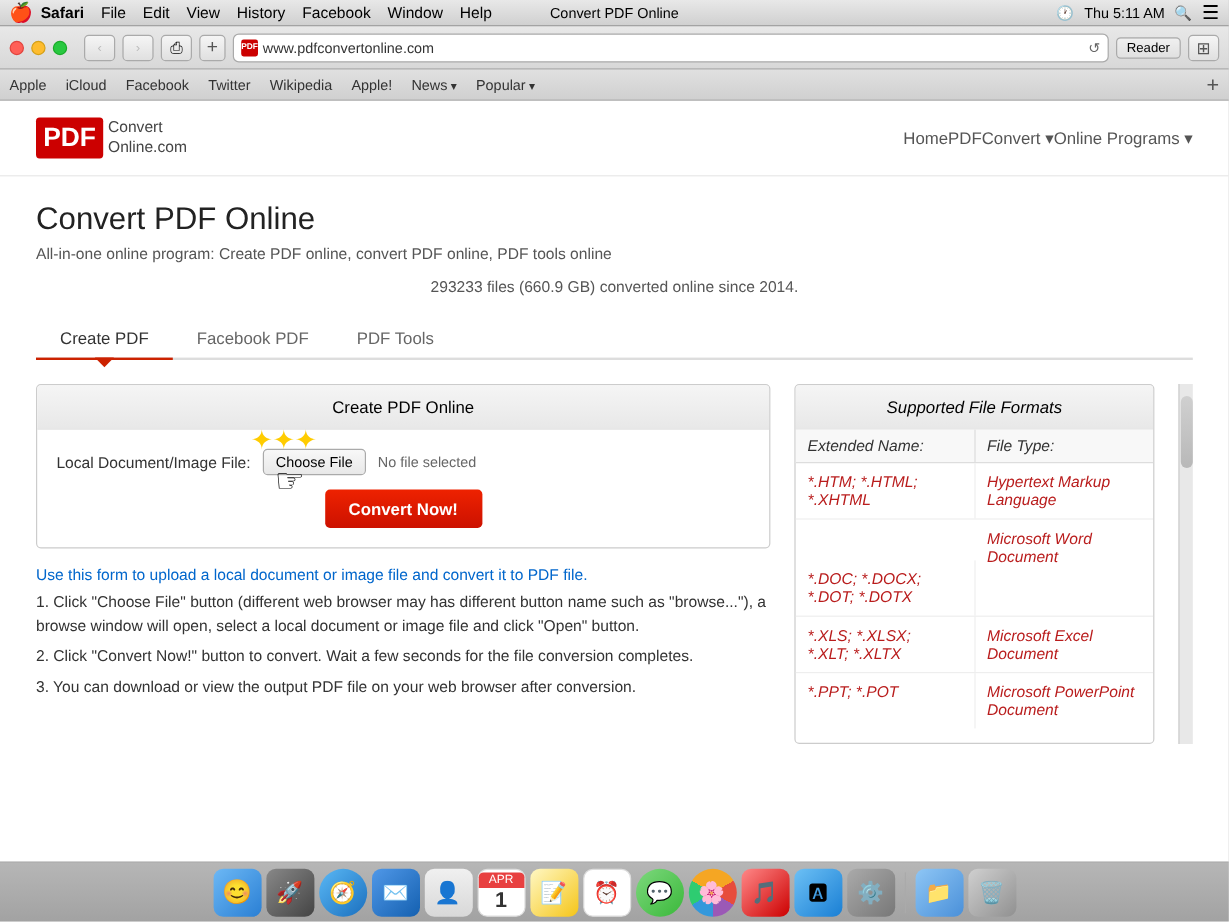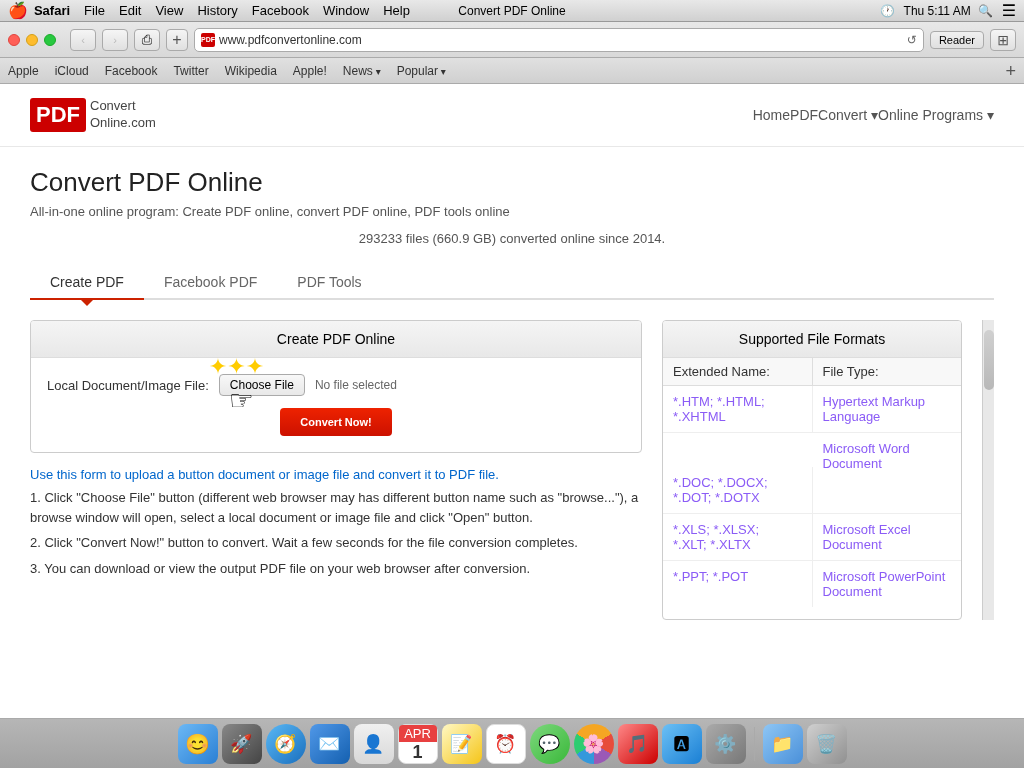--- a/index.html
+++ b/index.html
@@ -208,21 +208,21 @@
       font-size: 12px;
       cursor: pointer;
     }
     .file-no-selected { font-size: 12px; color: #666; }
     .convert-btn {
       background: linear-gradient(to bottom, #ee2200, #cc1100);
       color: white;
       border: none;
       border-radius: 4px;
       padding: 8px 20px;
-      font-size: 11px;
+      font-size: 14px;
       font-weight: bold;
       cursor: pointer;
     }
 
     
     .click-animation {
       position: relative;
       display: inline-block;
     }
     .sparkle {
@@ -246,20 +246,21 @@
     .notice { font-size: 13px; color: #333; margin-top: 10px; }
     .notice strong { font-weight: bold; }
 
     
     .formats-table {
       width: 300px;
       border: 1px solid #ccc;
       border-radius: 4px;
       overflow: hidden;
       font-size: 13px;
+      font-style: italic;
     }
     .formats-header {
       background: linear-gradient(to bottom, #f5f5f5, #e8e8e8);
       border-bottom: 1px solid #ddd;
       padding: 10px 16px;
       font-size: 14px;
       font-weight: 500;
       text-align: center;
     }
     .formats-col-headers {
@@ -276,21 +277,21 @@
     }
     .formats-col-header:last-child { border-right: none; }
     .formats-row {
       display: flex;
       border-bottom: 1px solid #eee;
     }
     .formats-row:last-child { border-bottom: none; }
     .formats-cell {
       flex: 1;
       padding: 8px 10px;
-      color: #8b5cf6;
+      color: #b91c1c;
       border-right: 1px solid #eee;
       vertical-align: top;
     }
     .formats-cell:last-child { border-right: none; }
 
     
     .scroll-track {
       width: 10px;
       background: #e0e0e0;
       border-left: 1px solid #ccc;
@@ -422,21 +423,21 @@
                 <span class="cursor-hand">☞</span>
               </div>
               <span class="file-no-selected">No file selected</span>
             </div>
             <div style="text-align:center; margin-top: 8px;">
               <button class="convert-btn">Convert Now!</button>
             </div>
           </div>
         </div>
 
-        <p class="instructions">Use this form to upload a button document or image file and convert it to PDF file.</p>
+        <p class="instructions">Use this form to upload a local document or image file and convert it to PDF file.</p>
         <p class="instruction-step">1. Click "Choose File" button (different web browser may has different button name such as "browse..."), a browse window will open, select a local document or image file and click "Open" button.</p>
         <p class="instruction-step">2. Click "Convert Now!" button to convert. Wait a few seconds for the file conversion completes.</p>
         <p class="instruction-step">3. You can download or view the output PDF file on your web browser after conversion.</p>
       </div>
 
       <div class="formats-table">
         <div class="formats-header">Supported File Formats</div>
         <div class="formats-col-headers">
           <div class="formats-col-header">Extended Name:</div>
           <div class="formats-col-header">File Type:</div>
@@ -480,21 +481,21 @@
   <div class="dock-icon" style="background:linear-gradient(135deg,#5ab8f5,#1a6fbe); border-radius:50%;">
     <span style="font-size:18px;">🧭</span>
   </div>
   <div class="dock-icon" style="background:linear-gradient(135deg,#5098e8,#1460b0);">
     <span style="font-size:18px;">✉️</span>
   </div>
   <div class="dock-icon" style="background:linear-gradient(to bottom,#f0f0f0,#d8d8d8);">
     <span style="font-size:18px;">👤</span>
   </div>
   <div class="dock-icon" style="background:white; border:1px solid #ddd; font-size:9px; display:flex; flex-direction:column; align-items:center;">
-    <span style="background:#e84040; color:white; width:100%; text-align:center; border-radius:4px 4px 0 0; font-size:13px; padding:1px;">APR</span>
+    <span style="background:#e84040; color:white; width:100%; text-align:center; border-radius:4px 4px 0 0; font-size:10px; padding:1px;">APR</span>
     <span style="font-size:18px; font-weight:bold; color:#333;">1</span>
   </div>
   <div class="dock-icon" style="background:linear-gradient(135deg,#fff8c4,#f5c518);">
     <span style="font-size:18px;">📝</span>
   </div>
   <div class="dock-icon" style="background:white; border:1px solid #ddd;">
     <span style="font-size:18px;">⏰</span>
   </div>
   <div class="dock-icon" style="background:linear-gradient(135deg,#7dd87d,#3ab83a); border-radius:50%;">
     <span style="font-size:18px;">💬</span>

